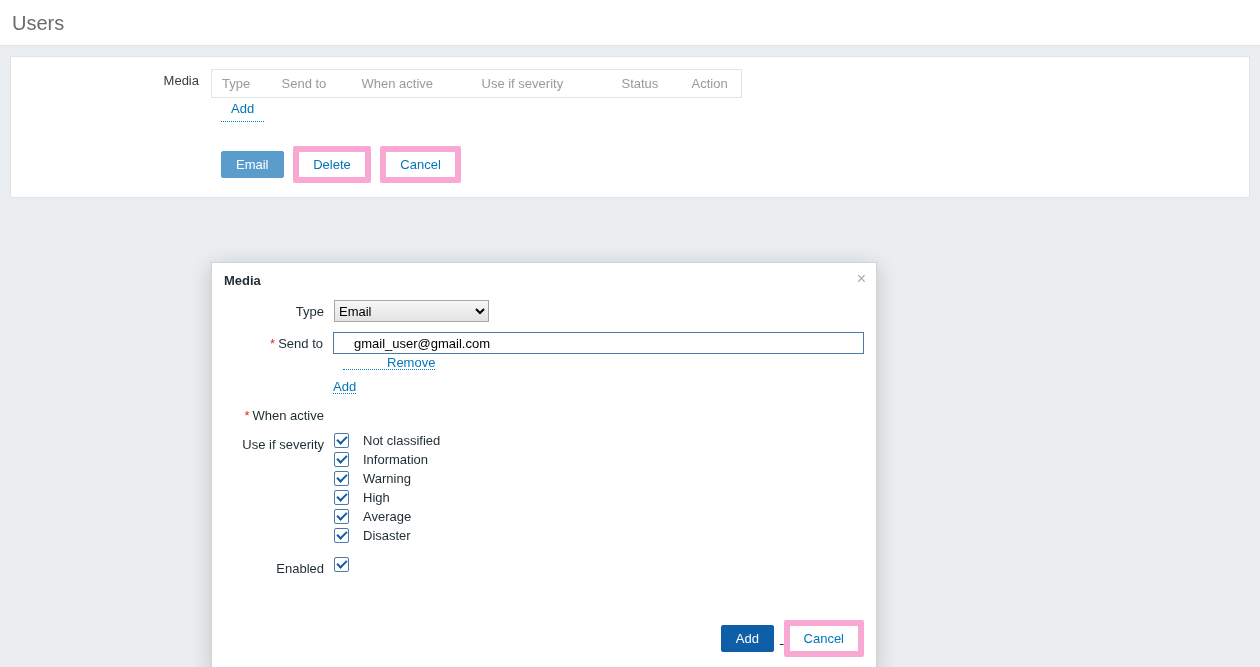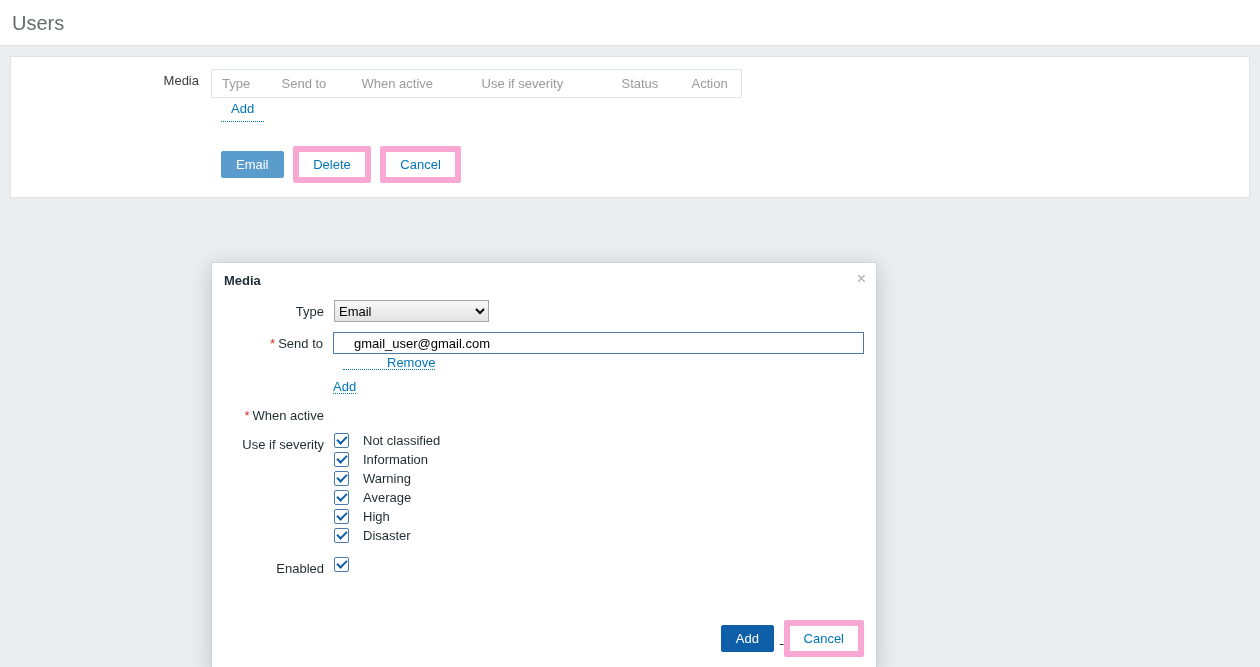--- a/index.html
+++ b/index.html
@@ -285,25 +285,25 @@
         <label>
             <input type="checkbox" class="zbx-check" checked="" style="">
             <span>Information</span>
           </label>
         <label>
             <input type="checkbox" class="zbx-check" checked="" style="">
             <span>Warning</span>
           </label>
         <label>
             <input type="checkbox" class="zbx-check" checked="" style="">
+            <span>High</span>
+          </label>
+        <label>
+            <input type="checkbox" class="zbx-check" checked="" style="">
             <span>Average</span>
-          </label>
-        <label>
-            <input type="checkbox" class="zbx-check" checked="" style="">
-            <span>High</span>
           </label>
         <label>
             <input type="checkbox" class="zbx-check" checked="" style="">
             <span>Disaster</span>
           </label>
       </div>
     </div>
 
     <div class="mrow">
       <div class="mlabel">Enabled</div>

